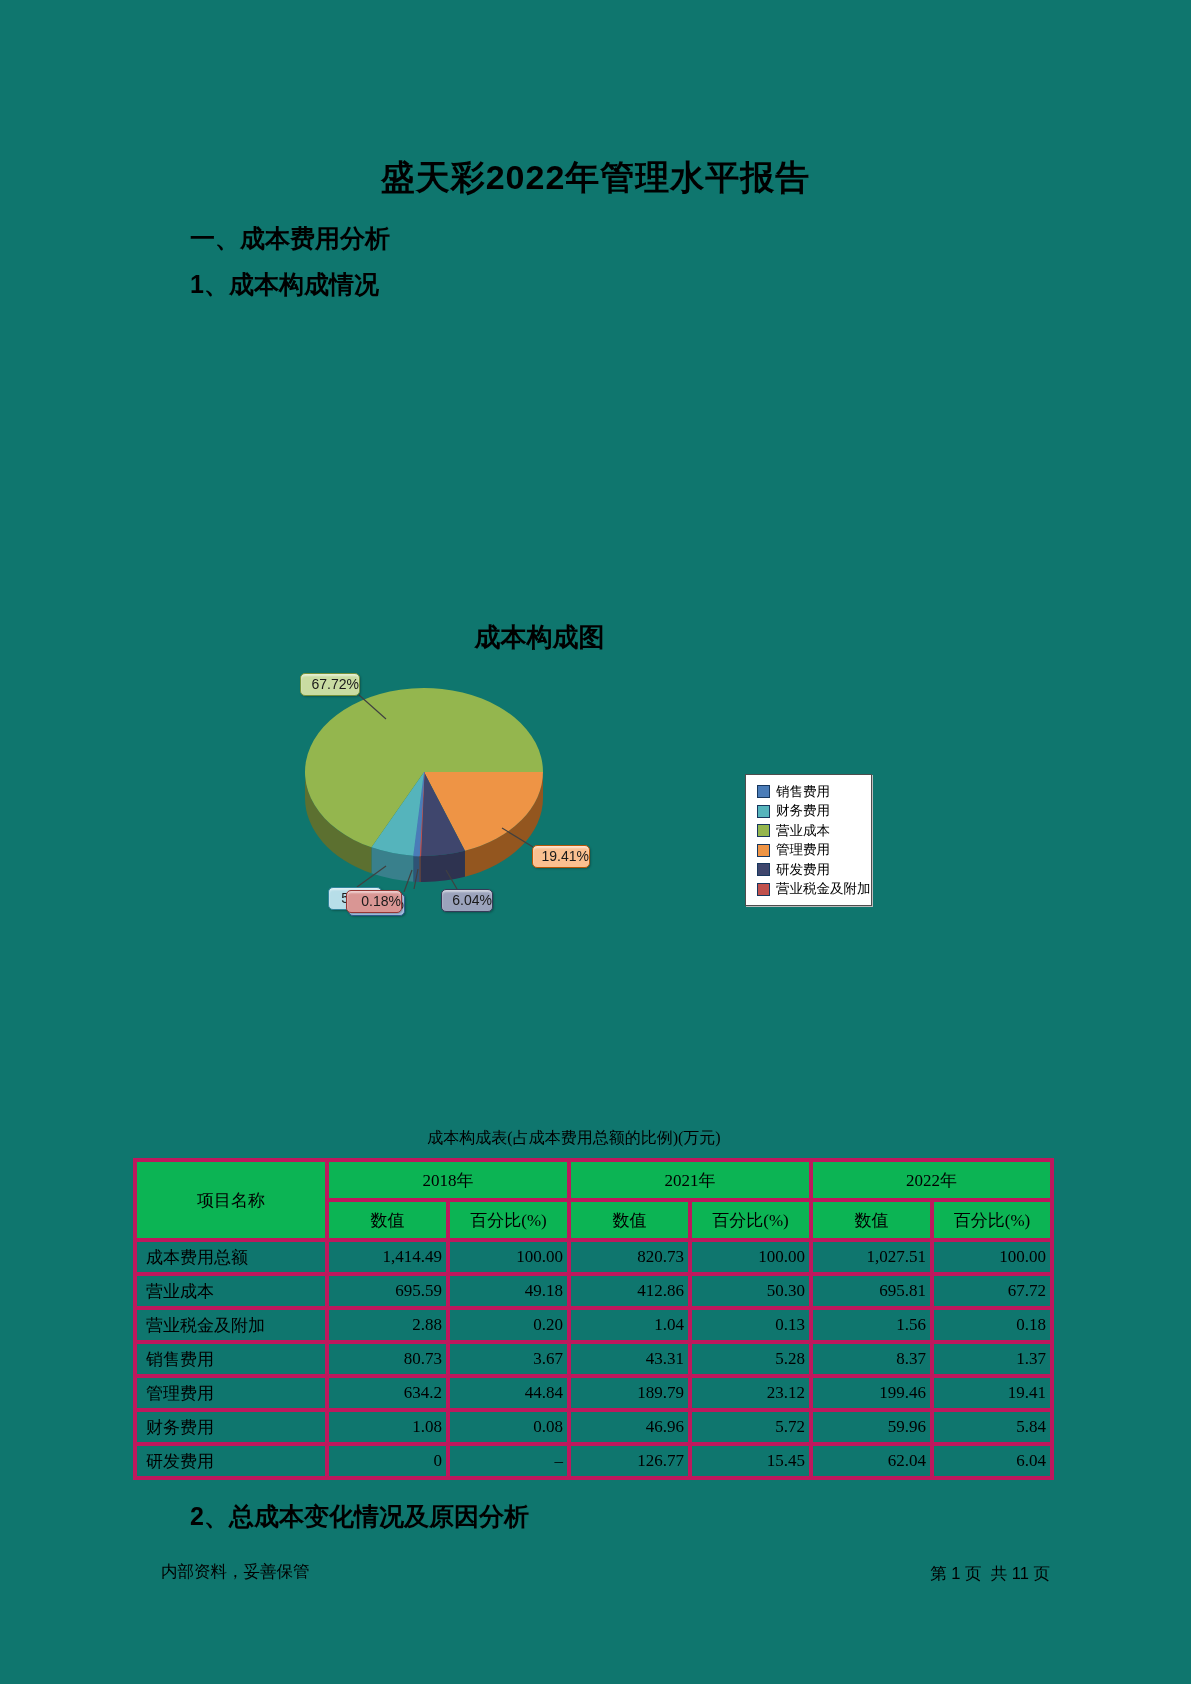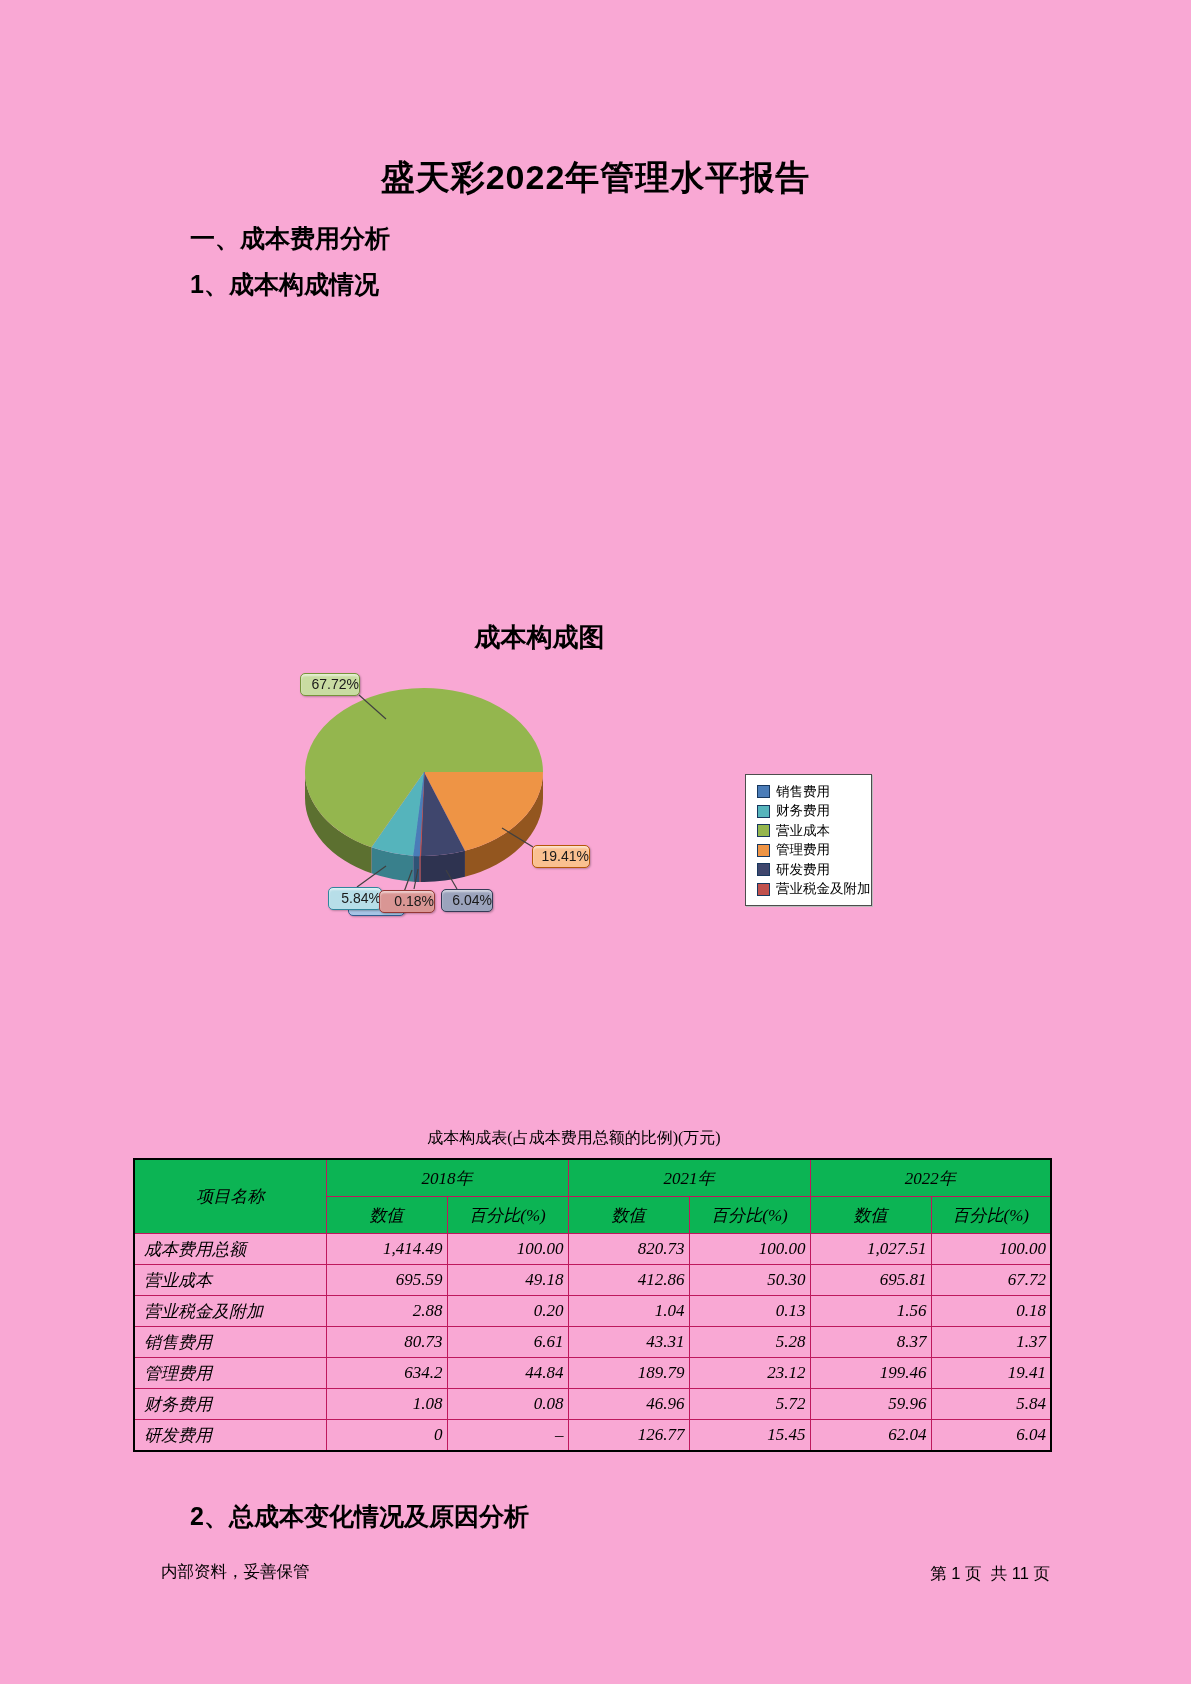--- a/index.html
+++ b/index.html
@@ -1,16 +1,16 @@
 <!DOCTYPE html>
 <html><head>
 <meta charset="utf-8">
 <style>
   html,body{margin:0;padding:0;background:#ffffff;}
-  .page{position:relative;width:1191px;height:1684px;background:#f9a8d4;overflow:hidden;
+  .page{position:relative;width:1191px;height:1684px;background:#0f766e;overflow:hidden;
         font-family:"Liberation Serif","DejaVu Serif",serif;color:#000;}
   .abs{position:absolute;}
 
   .doc-title{top:155px;left:0;width:1191px;text-align:center;font-size:34px;font-weight:bold;
              font-family:"Liberation Sans","DejaVu Sans",sans-serif;letter-spacing:1px;}
   .h-sec{left:190px;font-size:25px;font-weight:bold;font-family:"Liberation Sans","DejaVu Sans",sans-serif;}
   .h1{top:222px;} .h2{top:268px;} .h3{top:1500px;}
 
   .body-par{top:322px;left:133px;width:924px;font-size:21.5px;line-height:43px;
             text-align:justify;text-indent:2em;letter-spacing:0.5px;}
@@ -26,21 +26,21 @@
              box-shadow:inset 0 2px 2px rgba(255,255,255,.55), 1px 1px 2px rgba(0,0,0,.25);}
   .legend{position:absolute;left:745px;top:174px;width:127px;height:132px;box-sizing:border-box;
           background:#fff;border:1px solid #4d4d4d;box-shadow:1px 1px 0 #bbb;padding:7px 0 0 11px;}
   .legend-item{display:flex;align-items:center;height:19.5px;
                font-family:"Liberation Sans","DejaVu Sans",sans-serif;font-size:13.5px;color:#000;}
   .legend-swatch{width:11px;height:11px;border:1px solid #17375e;margin-right:6px;flex:none;}
 
   .table-title{top:1128px;left:0;width:1148px;text-align:center;font-size:16px;}
   .cost-table{position:absolute;top:1158px;left:133px;width:917px;border-collapse:collapse;
               table-layout:fixed;font-size:17px;}
-  .cost-table th,.cost-table td{border:1px solid #be185d;font-weight:normal;padding:0;font-style:italic;}
+  .cost-table th,.cost-table td{border:4px solid #be185d;font-weight:normal;padding:0;}
   .cost-table{border:2px solid #000;}
   .cost-table thead th{background:#0cb454;text-align:center;height:36px;}
   .cost-table tbody td{height:30px;}
   .t-name{text-align:left;padding-left:9px !important;}
   .t-num{text-align:right;padding-right:4px !important;}
 
   .footer-left{top:1561px;left:133px;font-size:16.5px;font-family:"Liberation Sans","DejaVu Sans",sans-serif;margin-left:28px;}
   .footer-right{top:1563px;right:141px;font-size:16.5px;white-space:pre;
                 font-family:"Liberation Sans","DejaVu Sans",sans-serif;}
 </style>
@@ -76,21 +76,21 @@
         <line x1="457" y1="289" x2="446" y2="270" stroke="#404040" stroke-width="1.2"></line>
         <line x1="414" y1="289" x2="418" y2="269" stroke="#404040" stroke-width="1.2"></line>
       </svg>
     <div class="chart-title">成本构成图</div>
     <div id="pie-labels">
         <div class="pie-label" style="left: 348px; top: 293px; width: 57px; z-index: 2; background: rgb(167, 196, 229); border-color: rgb(46, 91, 143);">0.81%</div>
         <div class="pie-label" style="left: 328px; top: 287px; width: 54px; z-index: 3; background: rgb(183, 222, 232); border-color: rgb(49, 133, 156);">5.84%</div>
         <div class="pie-label" style="left: 300px; top: 73px; width: 60px; z-index: 3; background: rgb(201, 220, 162); border-color: rgb(119, 147, 60);">67.72%</div>
         <div class="pie-label" style="left: 532px; top: 245px; width: 58px; z-index: 3; background: rgb(250, 192, 144); border-color: rgb(182, 87, 8);">19.41%</div>
         <div class="pie-label" style="left: 441px; top: 289px; width: 52px; z-index: 3; background: rgb(155, 163, 188); border-color: rgb(53, 58, 87);">6.04%</div>
-        <div class="pie-label" style="left: 379px; top: 290px; width: 56px; z-index: 4; background: rgb(217, 150, 148); border-color: rgb(149, 55, 53);">0.18%</div>
+        <div class="pie-label" style="left: 346px; top: 290px; width: 56px; z-index: 4; background: rgb(217, 150, 148); border-color: rgb(149, 55, 53);">0.18%</div>
       </div>
     <div id="legend" class="legend">
         <div class="legend-item">
           <span class="legend-swatch" style="background: rgb(74, 124, 184);"></span>
           <span>销售费用</span>
         </div>
         <div class="legend-item">
           <span class="legend-swatch" style="background: rgb(85, 180, 188);"></span>
           <span>财务费用</span>
         </div>
@@ -165,21 +165,21 @@
           <td class="t-num">2.88</td>
           <td class="t-num">0.20</td>
           <td class="t-num">1.04</td>
           <td class="t-num">0.13</td>
           <td class="t-num">1.56</td>
           <td class="t-num">0.18</td>
         </tr>
         <tr>
           <td class="t-name">销售费用</td>
           <td class="t-num">80.73</td>
-          <td class="t-num">6.61</td>
+          <td class="t-num">3.67</td>
           <td class="t-num">43.31</td>
           <td class="t-num">5.28</td>
           <td class="t-num">8.37</td>
           <td class="t-num">1.37</td>
         </tr>
         <tr>
           <td class="t-name">管理费用</td>
           <td class="t-num">634.2</td>
           <td class="t-num">44.84</td>
           <td class="t-num">189.79</td>

